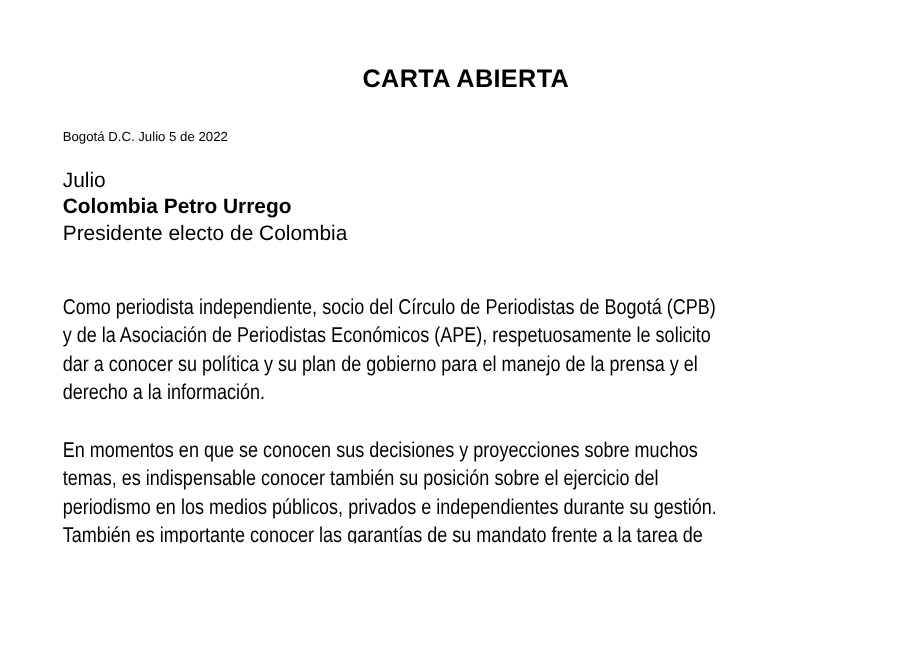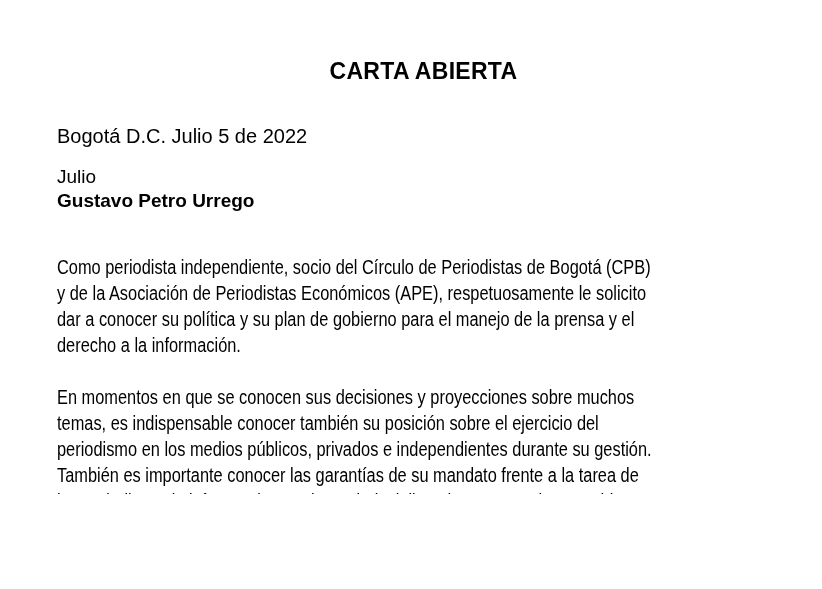--- a/index.html
+++ b/index.html
@@ -24,22 +24,22 @@
   .title {
     margin-top: 58px;
     text-align: center;
     font-size: 23px;
     line-height: 26px;
     font-weight: bold;
     letter-spacing: 0.3px;
   }
 
   .date-line {
-    margin-top: 40px;
-    font-size: 20px;
+    margin-top: 28px;
+    font-size: 12px;
     line-height: 24px;
   }
 
   .recipient {
     margin-top: 17px;
     font-size: 19px;
     line-height: 24px;
   }
   .recipient .name { font-weight: bold; }
 
@@ -67,21 +67,22 @@
 
 <div class="page">
   <div class="content">
 
     <div class="title">CARTA ABIERTA</div>
 
     <div class="date-line">Bogotá D.C. Julio 5 de 2022</div>
 
     <div class="recipient">
       <div>Julio</div>
-      <div class="name">Gustavo Petro Urrego</div>
+      <div class="name">Colombia Petro Urrego</div>
+      <div>Presidente electo de Colombia</div>
     </div>
 
     <div class="body-block">
       <div>Como periodista independiente, socio del Círculo de Periodistas de Bogotá (CPB)
 y de la Asociación de Periodistas Económicos (APE), respetuosamente le solicito
 dar a conocer su política y su plan de gobierno para el manejo de la prensa y el
 derecho a la información.</div>
       <div>En momentos en que se conocen sus decisiones y proyecciones sobre muchos
 temas, es indispensable conocer también su posición sobre el ejercicio del
 periodismo en los medios públicos, privados e independientes durante su gestión.

